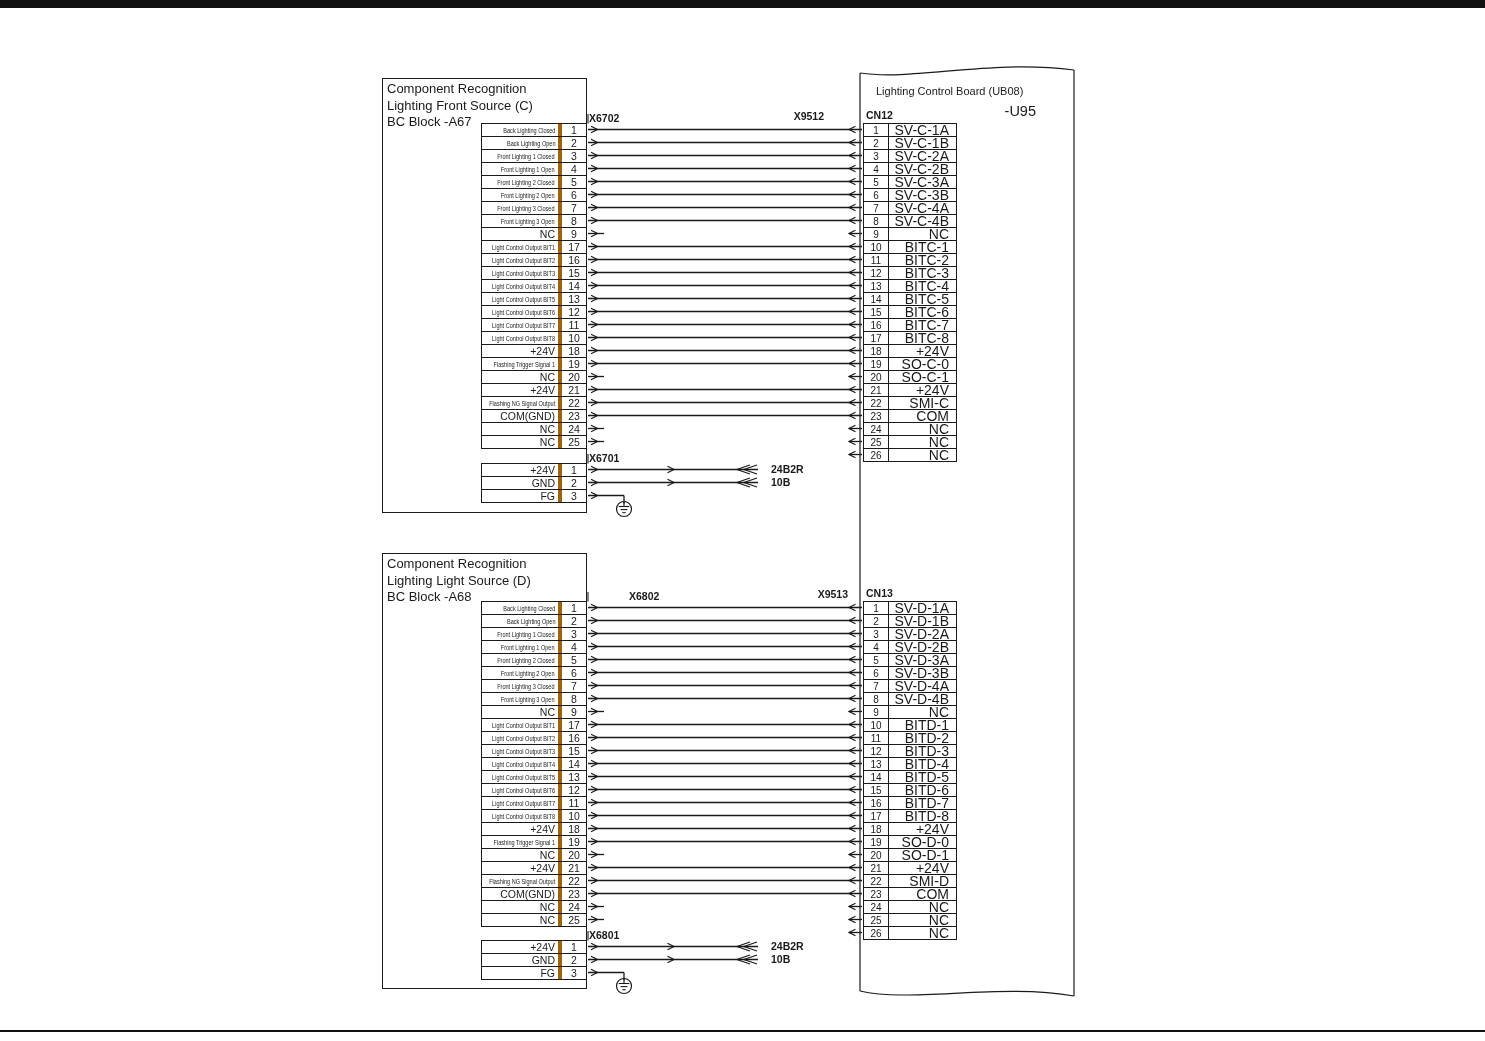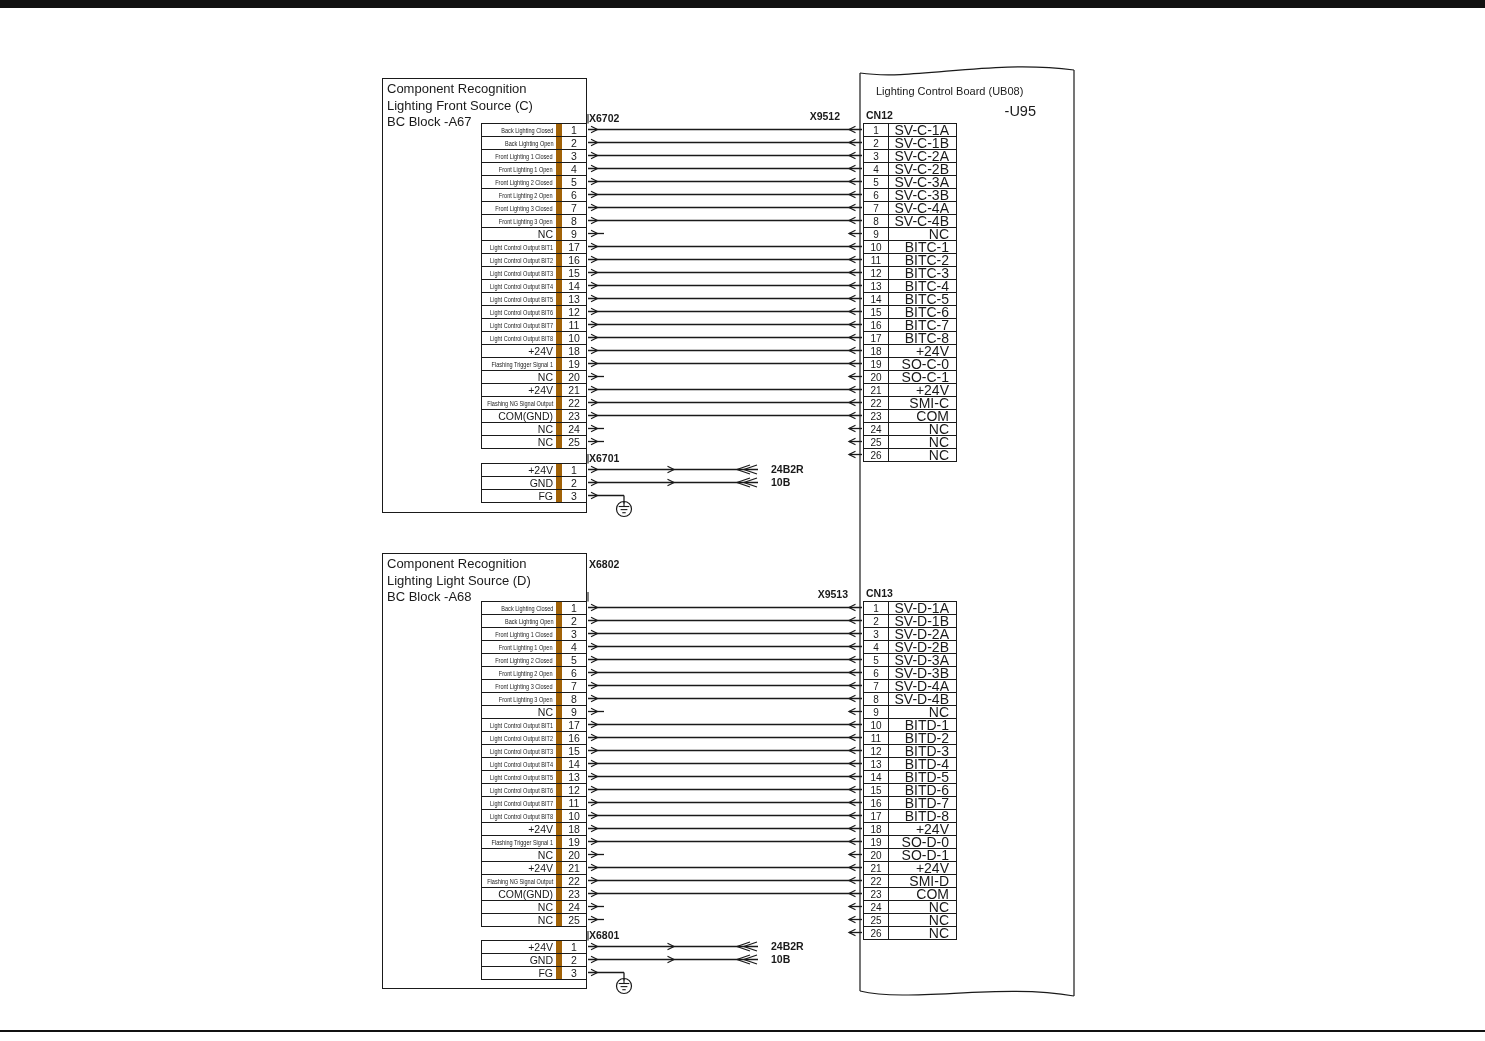--- a/index.html
+++ b/index.html
@@ -12,21 +12,21 @@
   .blk-title{left:387px;font-size:13px;line-height:16.5px;white-space:nowrap;}
   .conn-label{font-size:10.5px;white-space:nowrap;font-weight:bold;}
   .right-anchor{text-align:right;}
   .board-title{font-size:11px;white-space:nowrap;}
   .board-desig{font-size:14.5px;text-align:right;}
   .tablebox{position:absolute;}
   .srow{position:absolute;left:0;width:106px;height:14px;display:flex;box-sizing:border-box;
         border:1px solid #1a1a1a;background:#fff;}
   .crow{position:absolute;left:0;width:94px;height:14px;display:flex;box-sizing:border-box;
         border:1px solid #1a1a1a;background:#fff;}
-  .lbl{width:80px;box-sizing:border-box;border-right:6px solid #a16207;display:flex;
+  .lbl{width:80px;box-sizing:border-box;border-right:4px solid #a16207;display:flex;
        align-items:center;justify-content:flex-end;padding-right:3px;overflow:visible;}
   .lbl span{font-size:10.5px;white-space:nowrap;display:inline-block;}
   .lbl span.tiny{font-size:7.5px;transform:scaleX(0.74);transform-origin:100% 50%;}
   .lpin{flex:1;display:flex;align-items:center;justify-content:center;font-size:10.5px;}
   .rpin{width:25px;box-sizing:border-box;border-right:1px solid #1a1a1a;display:flex;
         align-items:center;justify-content:center;font-size:10px;}
   .rlbl{flex:1;display:flex;align-items:center;justify-content:flex-end;padding-right:7px;
         font-size:14px;white-space:nowrap;}
   .wirelbl{font-size:10.5px;white-space:nowrap;font-weight:bold;}
   svg{position:absolute;left:0;top:0;}
@@ -421,29 +421,29 @@
         </div>
         <div class="lpin">2</div>
       </div>
       <div class="srow" style="top: 26px;">
         <div class="lbl">
           <span>FG</span>
         </div>
         <div class="lpin">3</div>
       </div>
     </div>
-  <div class="abs conn-label right-anchor" style="left:800px;top:110px;width:40px;">X9512</div>
+  <div class="abs conn-label right-anchor" style="left:784px;top:110px;width:40px;">X9512</div>
 
   <div class="abs src-outline" style="top:553px;height:436px;"></div>
   <div class="abs blk-title" style="top:556px;">
     <div>Component Recognition</div>
     <div>Lighting Light Source (D)</div>
     <div>BC Block -A68</div>
   </div>
-  <div class="abs conn-label" style="left:589px;top:558px;">X6802</div>
+  <div class="abs conn-label" style="left:589px;top:590px;padding-left:40px;">X6802</div>
   <div class="tablebox" id="sig-table-1" style="left:481px;top:601px;">
       <div class="srow" style="top: 0px;">
         <div class="lbl">
           <span class="tiny">Back Lighting Closed</span>
         </div>
         <div class="lpin">1</div>
       </div>
       <div class="srow" style="top: 13px;">
         <div class="lbl">
           <span class="tiny">Back Lighting Open</span>

